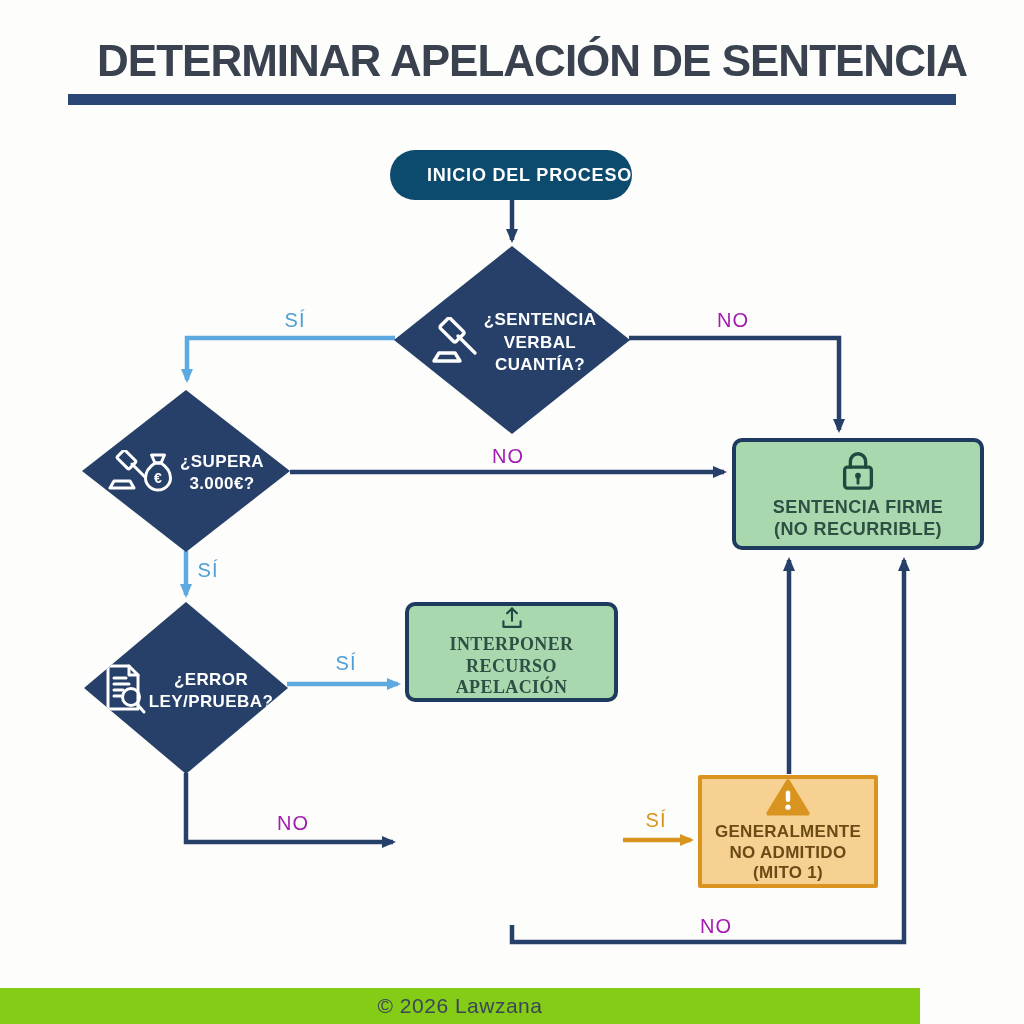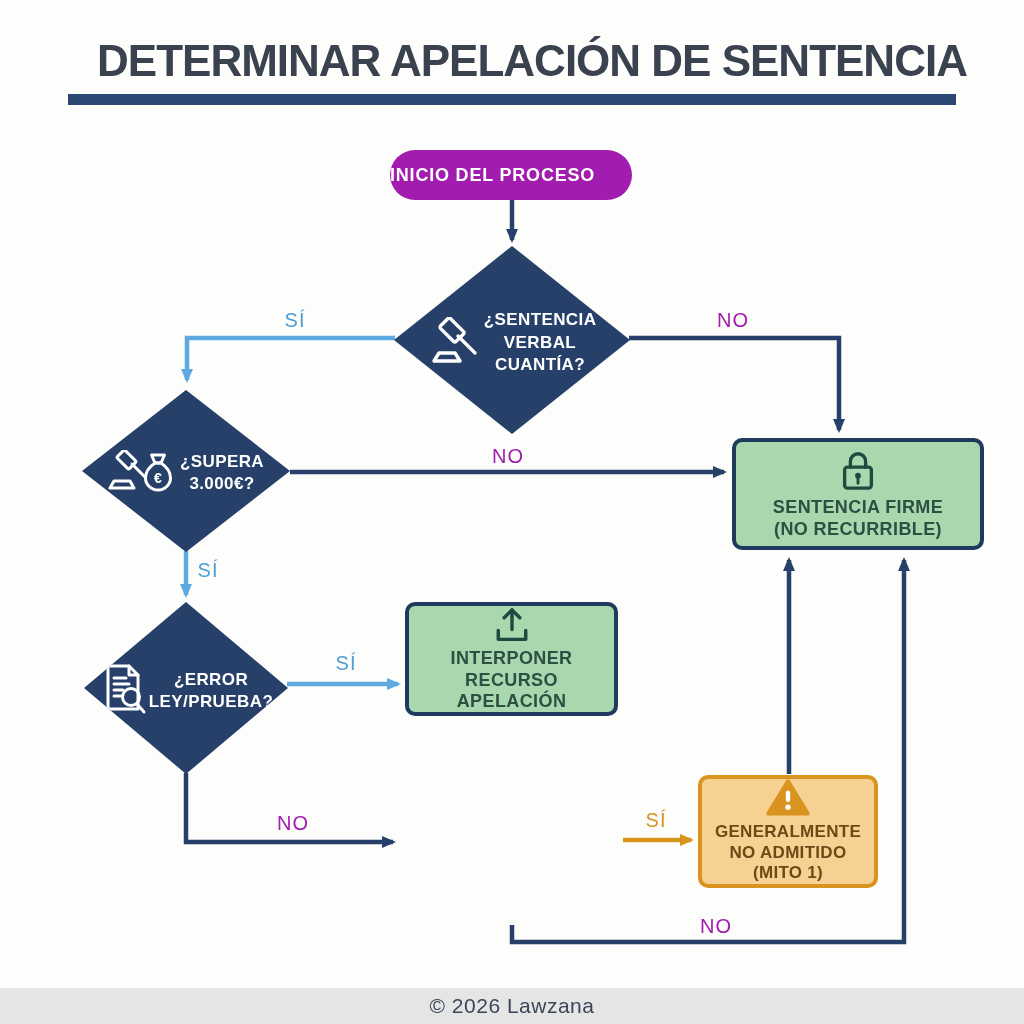--- a/index.html
+++ b/index.html
@@ -8,39 +8,39 @@
   .abs{position:absolute;}
   
   #title{left:0;top:36px;width:1024px;text-align:center;font-size:44px;font-weight:bold;
          letter-spacing:-1px;color:#3a4250;margin-left:20px;}
   #title-underline{left:68px;top:94px;width:888px;height:11px;background:#2b4773;}
   
   .lbl{white-space:pre-line;text-align:center;font-weight:bold;}
   .diamond{background:#264069;clip-path:polygon(50% 0,100% 50%,50% 100%,0 50%);
            display:flex;flex-direction:row;align-items:center;justify-content:center;}
   .diamond .lbl{color:#ffffff;font-size:17px;line-height:1.32;letter-spacing:.4px;}
-  .pill{background:#a21caf;border-radius:26px;display:flex;align-items:center;justify-content:flex-start;}
+  .pill{background:#0c4a6e;border-radius:26px;display:flex;align-items:center;justify-content:flex-end;}
   .pill .lbl{color:#fff;font-size:18px;letter-spacing:.8px;}
   .greenbox{background:#a9d8ae;border:4px solid #1e3a5f;border-radius:10px;box-sizing:border-box;
             display:flex;flex-direction:column;align-items:center;justify-content:center;gap:5px;}
   .greenbox .lbl{color:#2e4f44;font-size:18px;line-height:1.18;letter-spacing:.4px;}
-  .orangebox{background:#f7d192;border:4px solid #d8941f;border-radius:10px;box-sizing:border-box;
+  .orangebox{background:#f7d192;border:4px solid #d8941f;border-radius:2px;box-sizing:border-box;
              display:flex;flex-direction:column;align-items:center;justify-content:center;gap:4px;}
   .orangebox .lbl{color:#6b4a15;font-size:17px;line-height:1.22;letter-spacing:.3px;}
   
   .edge-lbl{transform:translate(-50%,-50%);font-weight:normal;font-size:20px;letter-spacing:1px;}
   .edge-lbl.navy{color:#a21caf;}
   .edge-lbl.blue{color:#4d9fd6;}
   .edge-lbl.orange{color:#d8941f;}
   
   #edges{left:0;top:0;z-index:1;pointer-events:none;}
   .node{z-index:2;}
   .edge-lbl{z-index:3;}
   
-  #footer{left:0;top:988px;width:1024px;height:36px;background:#e5e5e5;
+  #footer{left:0;top:988px;width:920px;height:36px;background:#84cc16;
           display:flex;align-items:center;justify-content:center;}
   #footer .lbl{font-weight:normal;font-size:21px;color:#3c4658;letter-spacing:.5px;}
 </style>
 </head>
 <body>
 
 <div id="stage">
 
   <div id="title" class="abs">DETERMINAR APELACIÓN DE SENTENCIA</div>
   <div id="title-underline" class="abs"></div>
@@ -117,21 +117,21 @@
     <svg width="42" height="44" viewBox="0 0 44 46" fill="none" stroke="#1f4a3f" stroke-width="3.5" stroke-linecap="round" stroke-linejoin="round">
       <path d="M14 20 v-6 a8 8 0 0 1 16 0 v6"></path>
       <rect x="8" y="20" width="28" height="22" rx="3"></rect>
       <circle cx="22" cy="29" r="3" fill="#1f4a3f" stroke="none"></circle>
       <line x1="22" y1="31" x2="22" y2="37" stroke-width="3"></line>
     </svg>
     <div class="lbl">SENTENCIA FIRME
 (NO RECURRIBLE)</div>
   </div>
 
-  <div class="abs node greenbox" style="left:405px;top:602px;width:213px;height:114px;">
+  <div class="abs node greenbox" style="left:405px;top:602px;width:213px;height:100px;font-family:Liberation Serif, serif;">
     <svg width="44" height="38" viewBox="0 0 44 38" fill="none" stroke="#1f4a3f" stroke-width="3.5" stroke-linecap="round" stroke-linejoin="round">
       <line x1="22" y1="24" x2="22" y2="4"></line>
       <path d="M14 12 l8 -8 l8 8"></path>
       <path d="M8 25 v9 h28 v-9"></path>
     </svg>
     <div class="lbl">INTERPONER
 RECURSO
 APELACIÓN</div>
   </div>
 

